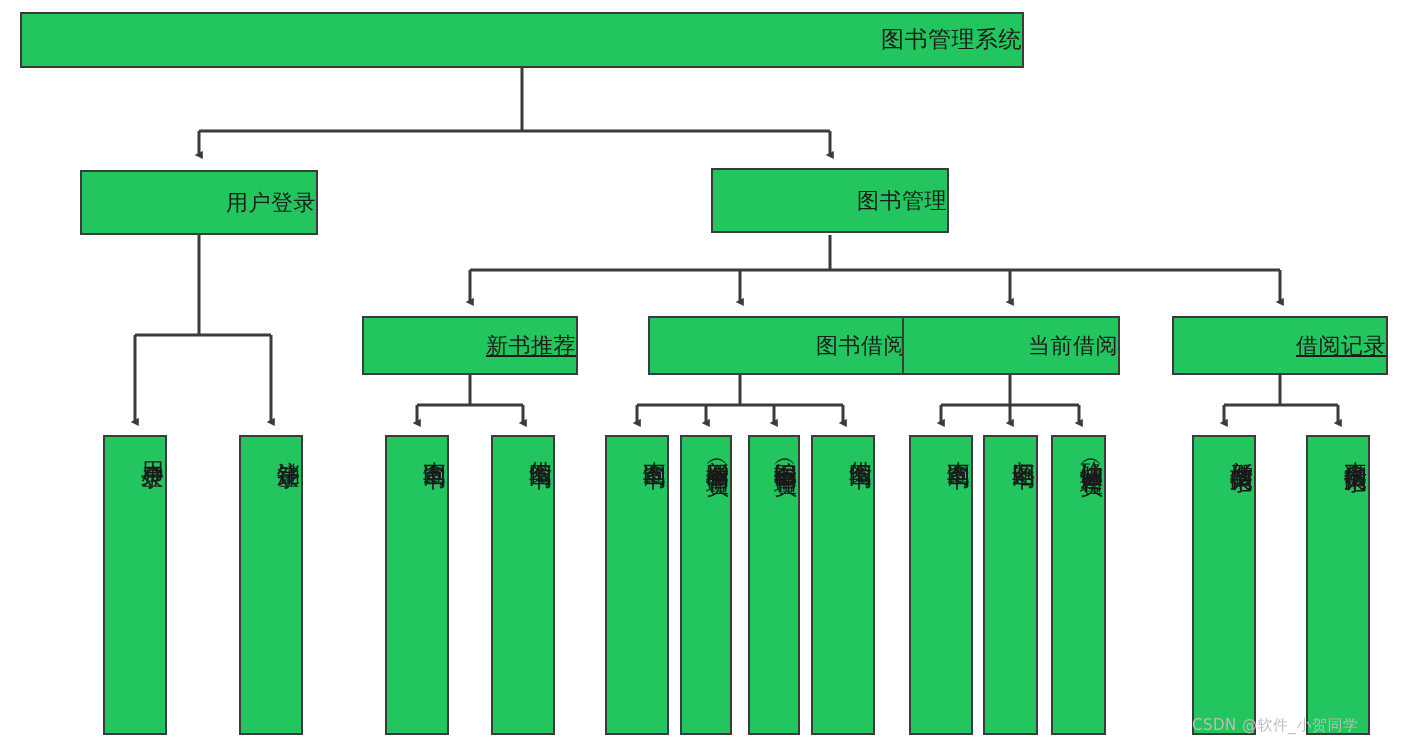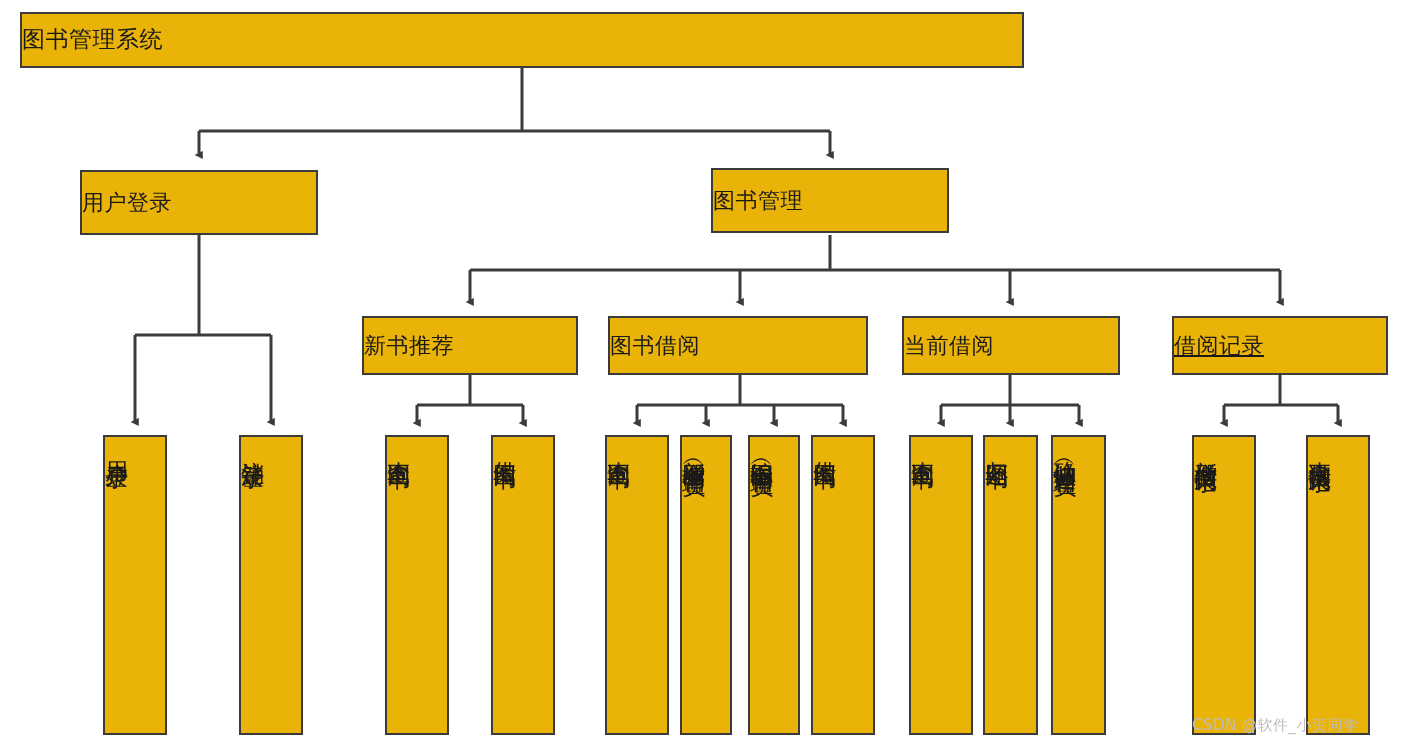--- a/index.html
+++ b/index.html
@@ -22,25 +22,25 @@
   #edges-layer {
     position: absolute;
     left: 0;
     top: 0;
     width: 1405px;
     height: 747px;
   }
   .node {
     position: absolute;
     box-sizing: border-box;
-    background: #eab308;
+    background: #22c55e;
     border: 2.5px solid #3b3b3b;
     display: flex;
     align-items: center;
-    justify-content: flex-start;
+    justify-content: flex-end;
     color: #1a1a1a;
   }
   .node-label {
     display: block;
     text-align: center;
     line-height: 1.18;
     white-space: pre;
   }
   .node.horizontal .node-label {
     font-size: 22px;
@@ -131,24 +131,24 @@
     <span class="node-label">图书管理系统</span>
   </div>
 
   <div class="node horizontal" style="left:80px; top:170px; width:238px; height:65px;">
     <span class="node-label">用户登录</span>
   </div>
   <div class="node horizontal" style="left:711px; top:168px; width:238px; height:65px;">
     <span class="node-label">图书管理</span>
   </div>
 
-  <div class="node horizontal" style="left:362px; top:316px; width:216px; height:59px;">
+  <div class="node horizontal" style="left:362px; top:316px; width:216px; height:59px;text-decoration:underline;">
     <span class="node-label">新书推荐</span>
   </div>
-  <div class="node horizontal" style="left:608px; top:316px; width:260px; height:59px;">
+  <div class="node horizontal" style="left:648px; top:316px; width:260px; height:59px;">
     <span class="node-label">图书借阅</span>
   </div>
   <div class="node horizontal" style="left:902px; top:316px; width:218px; height:59px;">
     <span class="node-label">当前借阅</span>
   </div>
   <div class="node horizontal" style="left:1172px; top:316px; width:216px; height:59px;text-decoration:underline;">
     <span class="node-label">借阅记录</span>
   </div>
 
   <div class="node vertical" style="left:103px; top:435px; width:64px; height:300px;">

